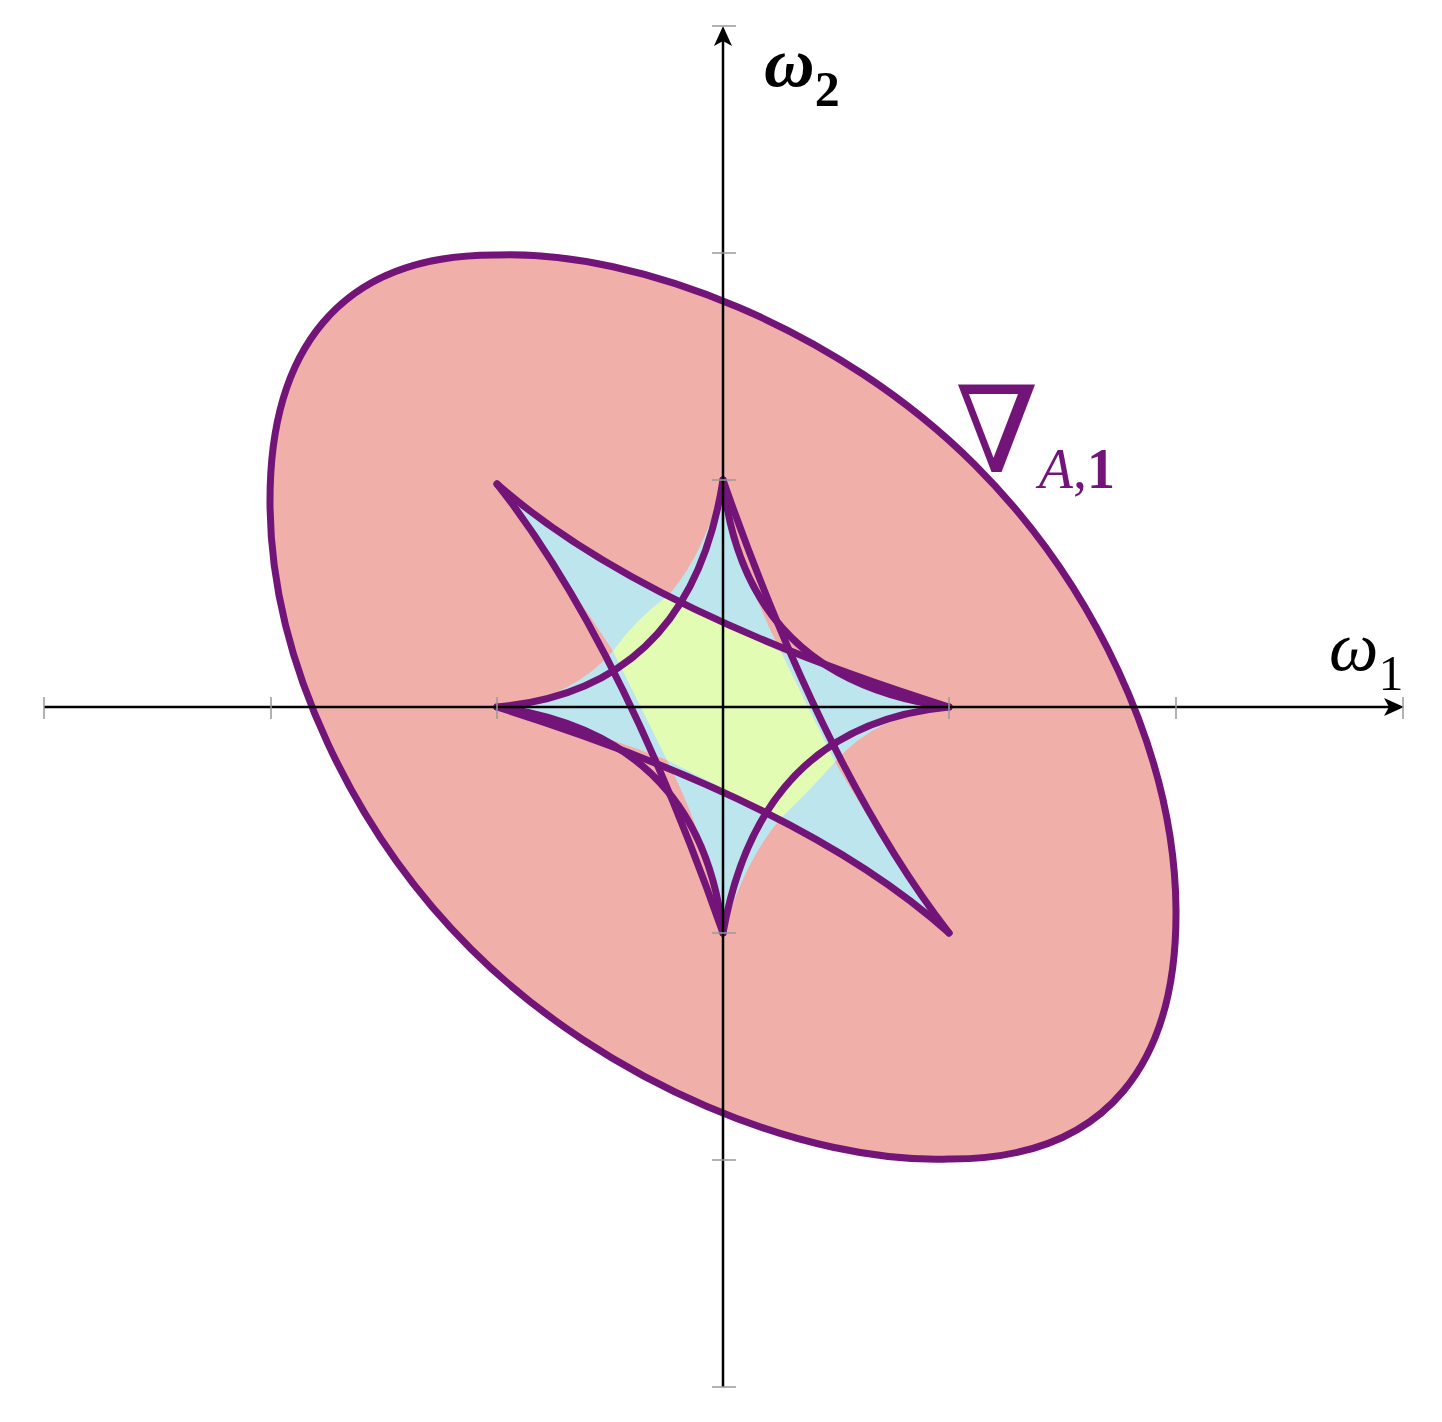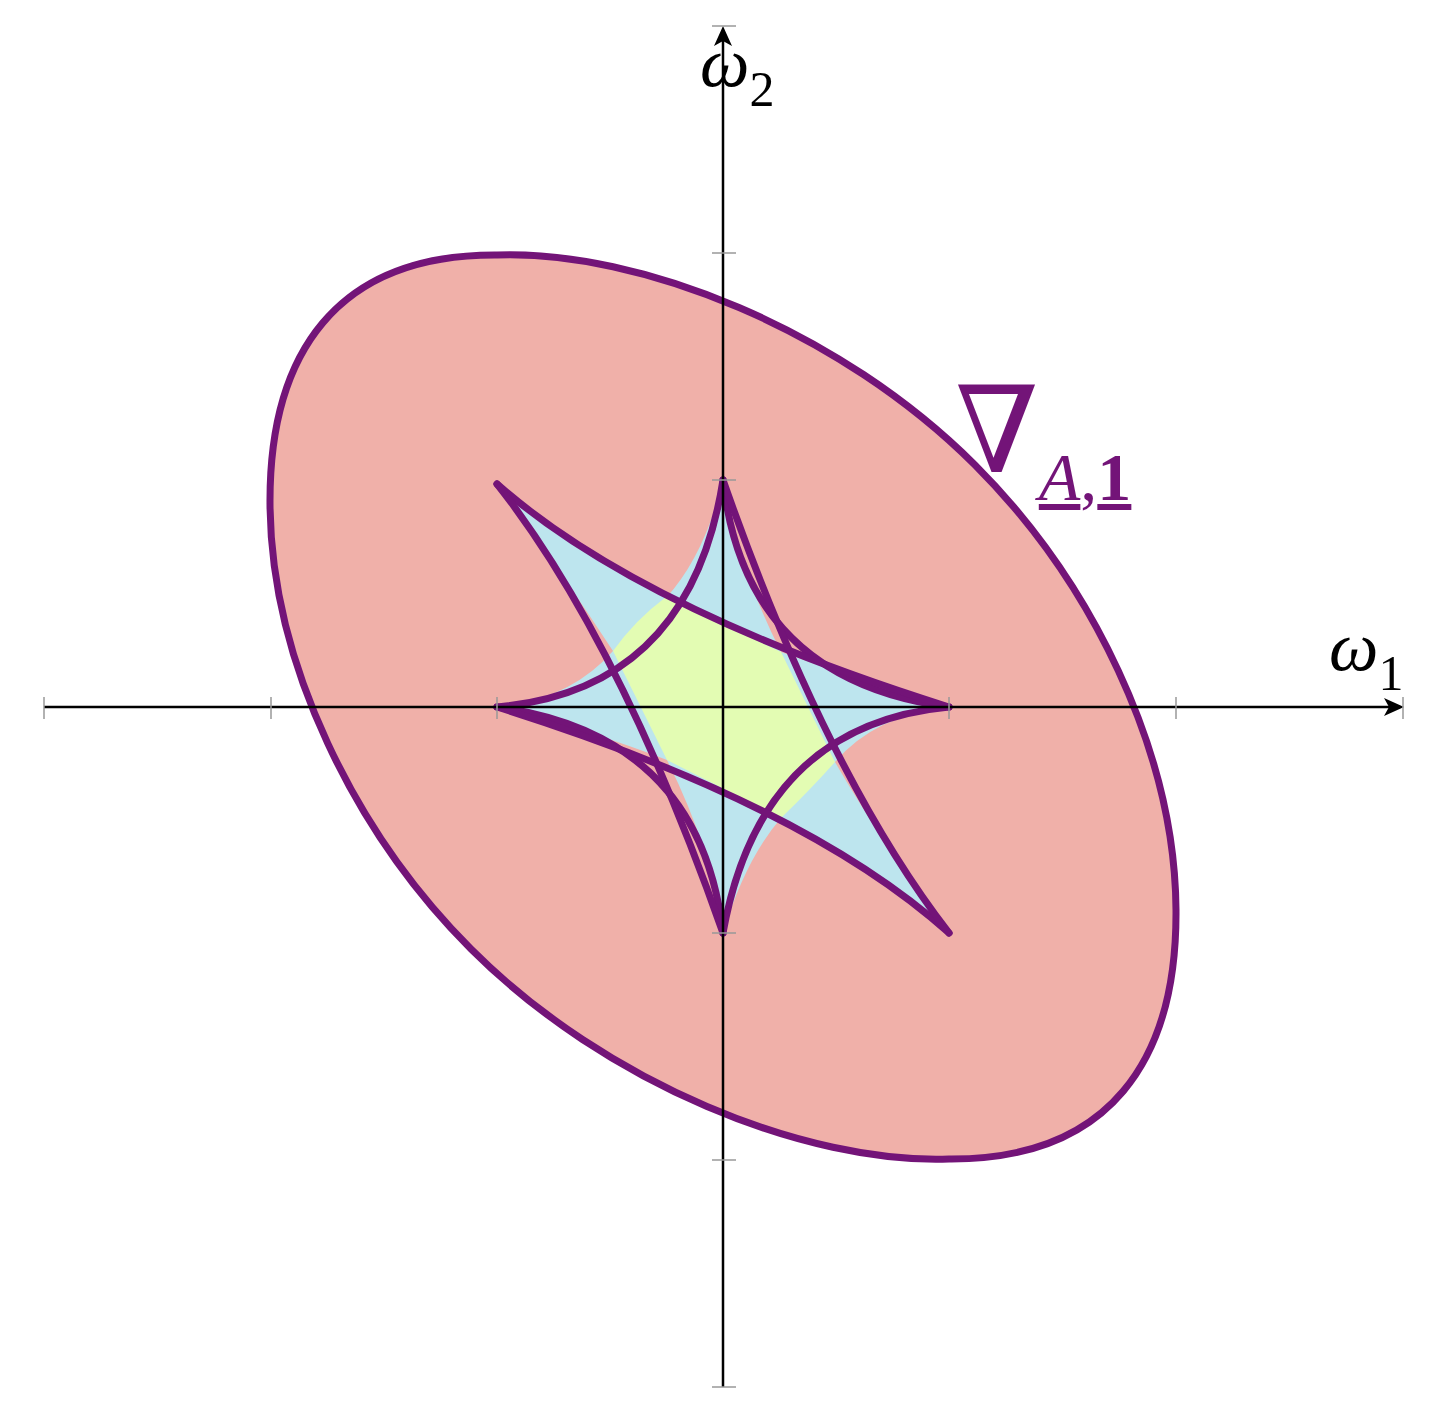--- a/index.html
+++ b/index.html
@@ -3,21 +3,21 @@
 <meta charset="utf-8">
 <style>
   html,body{margin:0;padding:0;background:#ffffff;}
   body{width:1442px;height:1422px;position:relative;overflow:hidden;}
   svg{position:absolute;left:0;top:0;}
   .lbl{position:absolute;font-family:"Liberation Serif","DejaVu Serif",serif;color:#000;line-height:1;}
   .omega{font-style:italic;font-size:70px;}
   .sub{font-size:50px;position:relative;top:20px;font-style:normal;}
   .nabla-label{position:absolute;font-family:"Liberation Serif","DejaVu Serif",serif;line-height:1;}
   .nabla{font-size:120px;}
-  .nsub{font-size:68px;position:relative;top:28px;text-decoration:underline;}
+  .nsub{font-size:56px;position:relative;top:16px;}
   .nsub .it{font-style:italic;}
   .nsub .bd{font-weight:bold;}
 </style>
 </head>
 <body>
 
 <svg width="1442" height="1422" viewBox="0 0 1442 1422" xmlns="http://www.w3.org/2000/svg">
 
   <path id="outer" fill="#f0b0a9" stroke="#731478" stroke-width="7" d="M 497 255
            C 640 250, 840 330, 975 465
@@ -73,21 +73,21 @@
       <line x1="712" y1="26" x2="736" y2="26"></line>
       <line x1="712" y1="253" x2="736" y2="253"></line>
       <line x1="712" y1="480" x2="736" y2="480"></line>
       <line x1="712" y1="933" x2="736" y2="933"></line>
       <line x1="712" y1="1160" x2="736" y2="1160"></line>
       <line x1="712" y1="1387" x2="736" y2="1387"></line>
     </g>
   </g>
 </svg>
 
-<div class="lbl" style="left:700px;top:28px;">
+<div class="lbl" style="left:764px;top:28px;font-weight:bold;">
   <span class="omega">ω</span><span class="sub">2</span>
 </div>
 
 <div class="lbl" style="left:1329px;top:612px;">
   <span class="omega">ω</span><span class="sub">1</span>
 </div>
 
 <div class="nabla-label" style="left:955px;top:372px;color:#731478;">
   <span class="nabla">∇</span><span class="nsub"><span class="it">A</span><span>,</span><span class="bd">1</span></span>
 </div>

